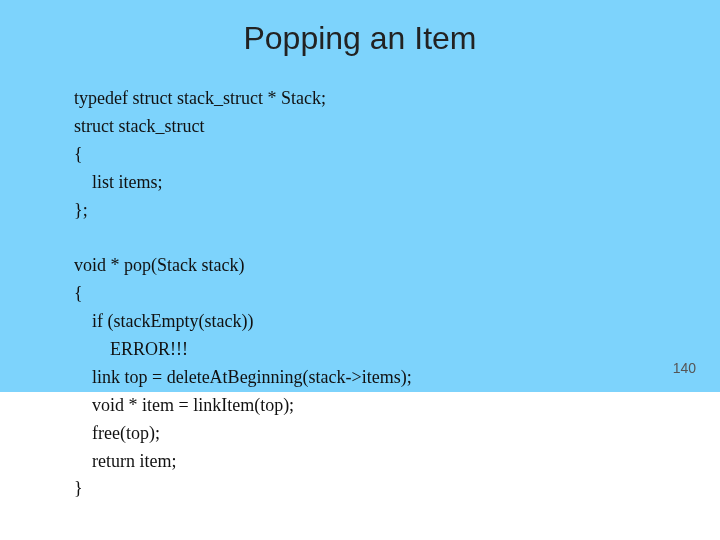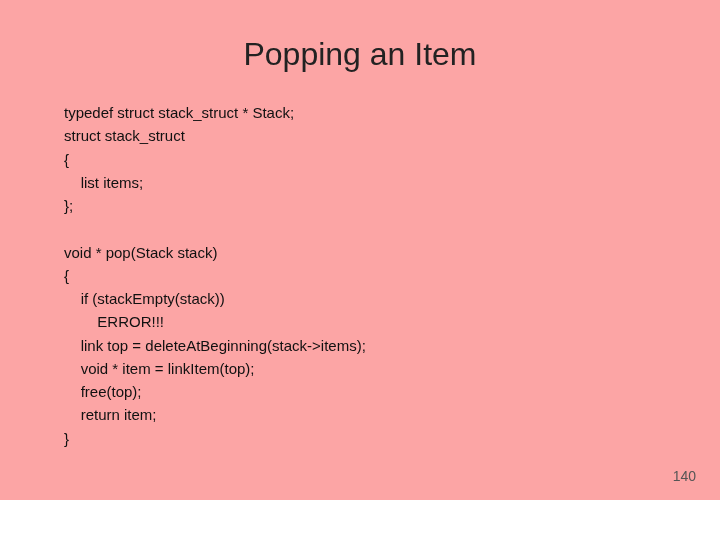--- a/index.html
+++ b/index.html
@@ -12,42 +12,42 @@
       width: 720px;
       height: 540px;
       background: #ffffff;
       font-family: Arial, Helvetica, sans-serif;
       overflow: hidden;
       position: relative;
     }
 
     #slide {
       width: 720px;
-      height: 500px;
-      background: #fca5a5;
+      height: 392px;
+      background: #7dd3fc;
       position: relative;
-      padding: 36px 50px;
+      padding: 20px 50px;
     }
 
     #slide-title {
       text-align: center;
       font-size: 32px;
       font-weight: normal;
       color: #222222;
       margin-bottom: 28px;
       font-family: Arial, Helvetica, sans-serif;
     }
 
     #code-block {
-      font-family: Liberation Sans, sans-serif;
-      font-size: 15px;
+      font-family: Liberation Serif, serif;
+      font-size: 18px;
       line-height: 1.55;
       color: #111111;
       white-space: pre;
-      margin-left: 14px;
+      margin-left: 24px;
     }
 
     #page-number {
       position: absolute;
       bottom: 16px;
       right: 24px;
       font-size: 14px;
       color: #555555;
       font-family: Arial, Helvetica, sans-serif;
     }

